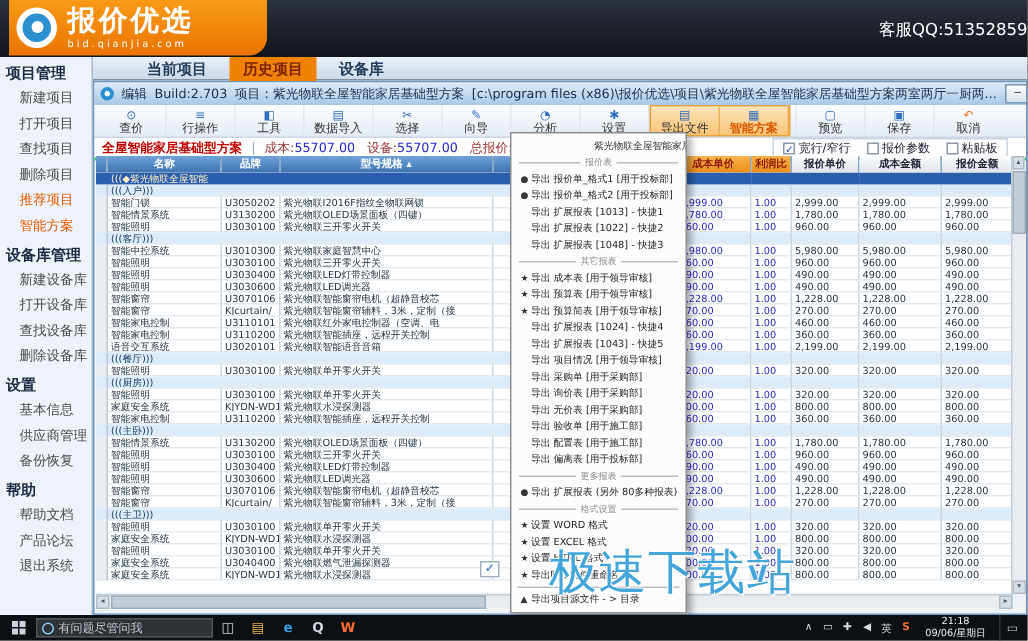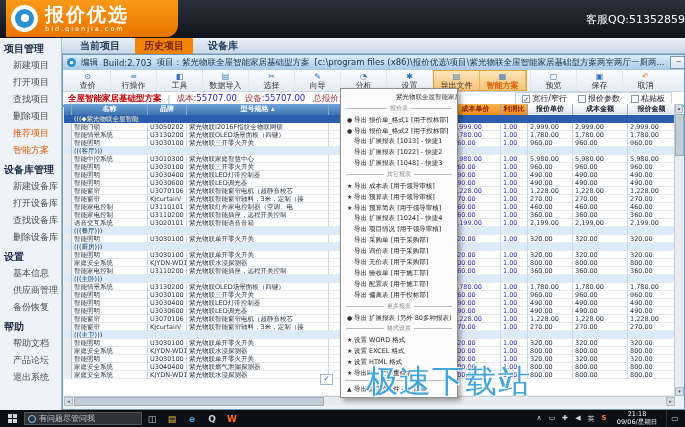--- a/index.html
+++ b/index.html
@@ -17,21 +17,21 @@
   .logo-circle .ring{position:absolute;inset:4px;border-radius:50%;background:#2b8fd0;}
   .logo-circle .dot{position:absolute;left:10px;top:9px;width:8px;height:8px;border-radius:50%;background:#fff;}
   .logo-text{margin-left:7px;color:#fff;line-height:1;}
   .logo-title{font-size:19px;font-weight:bold;letter-spacing:2px;}
   .logo-domain{font-size:6.5px;letter-spacing:2px;margin-top:2px;}
   #support-qq{position:absolute;right:9px;top:12px;color:#fff;font-size:11px;}
 
   
   #tabbar{position:absolute;left:62px;top:38px;right:0;height:16px;
     background:linear-gradient(#e9f0f8,#ccd9ea);border-bottom:1px solid #9fb6cf;
-    display:flex;align-items:center;padding-left:9px;gap:6px;box-sizing:border-box;}
+    display:flex;align-items:center;padding-left:27px;gap:6px;box-sizing:border-box;}
   .tab{padding:1px 9px;font-size:10px;font-weight:bold;color:#23405e;cursor:default;}
   .tab.active{background:#f08300;color:#7c2500;}
 
   
   #sidebar{position:absolute;left:0;top:38px;width:62px;height:372px;background:#eef3f9;
     border-right:1px solid #a8bcd0;box-sizing:border-box;overflow:hidden;}
   .sb-title{font-size:10px;font-weight:bold;color:#1c2c44;padding:4px 0 1px 4px;}
   .sb-item{font-size:9px;color:#4a4a4a;padding:2px 0 2px 13px;cursor:default;white-space:nowrap;}
   .sb-item.active{color:#e05a00;}
 
@@ -305,20 +305,29 @@
       <div id="tbody">
           <div class="tgrid trow selected">
             <div class="c-sel"></div>
             <div class="c-label">(((◆紫光物联全屋智能</div>
             <div class="c-cost"></div>
             <div class="c-ratio"></div>
             <div class="c-price"></div>
             <div class="c-camt"></div>
             <div class="c-pamt"></div>
           </div>
+          <div class="tgrid trow section">
+            <div class="c-sel"></div>
+            <div class="c-label">(((入户)))</div>
+            <div class="c-cost"></div>
+            <div class="c-ratio"></div>
+            <div class="c-price"></div>
+            <div class="c-camt"></div>
+            <div class="c-pamt"></div>
+          </div>
           <div class="tgrid trow item">
             <div class="c-sel"></div>
             <div class="c-name">智能门锁</div>
             <div class="c-brand">U3050202</div>
             <div class="c-model">紫光物联I2016F指纹全物联网锁</div>
             <div class="c-gap"></div>
             <div class="c-cost money">2,999.00</div>
             <div class="c-ratio money">1.00</div>
             <div class="c-price">2,999.00</div>
             <div class="c-camt">2,999.00</div>
@@ -705,20 +714,21 @@
         <div class="menu-item"><span class="pfx">●</span><span>导出 报价单_格式1 [用于投标部]</span></div>
         <div class="menu-item"><span class="pfx">●</span><span>导出 报价单_格式2 [用于投标部]</span></div>
         <div class="menu-item"><span class="pfx"></span><span>导出 扩展报表 [1013] - 快捷1</span></div>
         <div class="menu-item"><span class="pfx"></span><span>导出 扩展报表 [1022] - 快捷2</span></div>
         <div class="menu-item"><span class="pfx"></span><span>导出 扩展报表 [1048] - 快捷3</span></div>
         <div class="menu-sep">其它报表</div>
         <div class="menu-item"><span class="pfx">★</span><span>导出 成本表 [用于领导审核]</span></div>
         <div class="menu-item"><span class="pfx">★</span><span>导出 预算表 [用于领导审核]</span></div>
         <div class="menu-item"><span class="pfx">★</span><span>导出 预算简表 [用于领导审核]</span></div>
         <div class="menu-item"><span class="pfx"></span><span>导出 扩展报表 [1024] - 快捷4</span></div>
+        <div class="menu-item"><span class="pfx"></span><span>导出 扩展报表 [1043] - 快捷5</span></div>
         <div class="menu-item"><span class="pfx"></span><span>导出 项目情况 [用于领导审核]</span></div>
         <div class="menu-item"><span class="pfx"></span><span>导出 采购单 [用于采购部]</span></div>
         <div class="menu-item"><span class="pfx"></span><span>导出 询价表 [用于采购部]</span></div>
         <div class="menu-item"><span class="pfx"></span><span>导出 无价表 [用于采购部]</span></div>
         <div class="menu-item"><span class="pfx"></span><span>导出 验收单 [用于施工部]</span></div>
         <div class="menu-item"><span class="pfx"></span><span>导出 配置表 [用于施工部]</span></div>
         <div class="menu-item"><span class="pfx"></span><span>导出 偏离表 [用于投标部]</span></div>
         <div class="menu-sep">更多报表</div>
         <div class="menu-item"><span class="pfx">●</span><span>导出 扩展报表 (另外 80多种报表)</span></div>
         <div class="menu-sep">格式设置</div>

